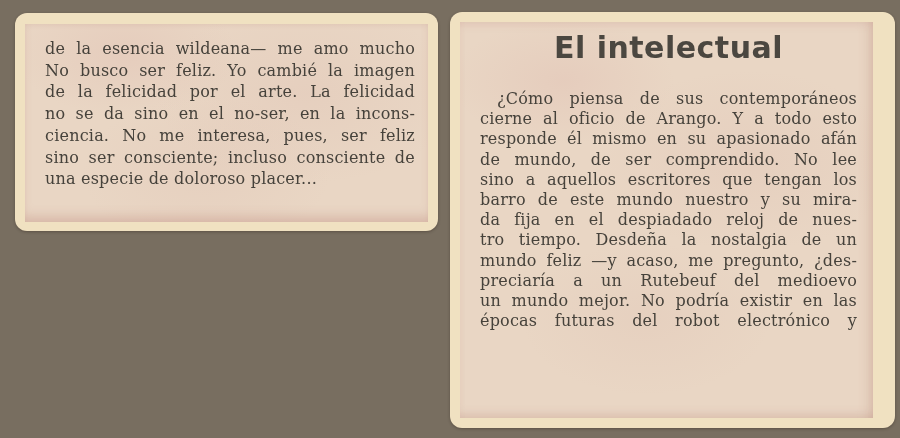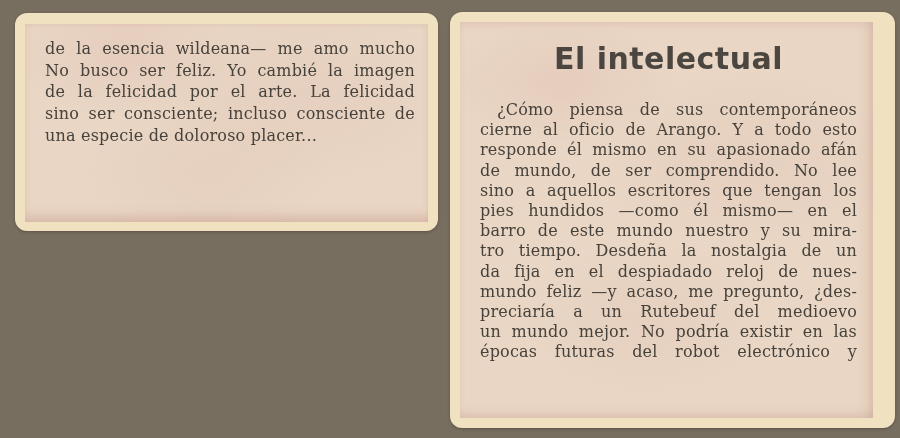--- a/index.html
+++ b/index.html
@@ -43,21 +43,21 @@
     left: 10px; top: 11px; right: 10px; bottom: 9px;
     box-shadow: inset 0 -10px 12px -5px rgba(170,100,90,0.28),
                 inset 0 3px 6px -3px rgba(170,110,95,0.18);
     padding: 14px 13px 0 20px;
   }
   .clipping-right .paper {
     left: 10px; top: 10px; right: 22px; bottom: 10px;
     box-shadow: inset -9px 0 12px -5px rgba(160,100,85,0.20),
                 inset 0 -8px 10px -4px rgba(160,100,85,0.16),
                 inset 0 6px 10px -4px rgba(195,130,125,0.16);
-    padding: 17px 16px 0 20px;
+    padding: 6px 16px 0 20px;
   }
   .headline {
     font-family: "DejaVu Sans", sans-serif;
     font-weight: bold;
     font-size: 30px;
     line-height: 36px;
     text-align: center;
     letter-spacing: 0.5px;
     color: var(--headline-ink, #4b4740);
     margin: 2px 0 23px 0;
@@ -89,39 +89,40 @@
 <body>
 
 <div class="stage">
 
   <div class="clipping clipping-left">
     <div class="paper">
       <div class="textblock">
           <div class="tline">de la esencia wildeana— me amo mucho</div>
           <div class="tline">No busco ser feliz. Yo cambié la imagen</div>
           <div class="tline">de la felicidad por el arte. La felicidad</div>
+          <div class="tline">no se da sino en el no-ser, en la incons-</div>
+          <div class="tline">ciencia. No me interesa, pues, ser feliz</div>
           <div class="tline">sino ser consciente; incluso consciente de</div>
           <div class="tline noj">una especie de doloroso placer...</div>
         </div>
     </div>
   </div>
 
   <div class="clipping clipping-right">
     <div class="paper">
       <div class="headline">El intelectual</div>
       <div class="textblock">
           <div class="tline indent">¿Cómo piensa de sus contemporáneos</div>
           <div class="tline">cierne al oficio de Arango. Y a todo esto</div>
           <div class="tline">responde él mismo en su apasionado afán</div>
           <div class="tline">de mundo, de ser comprendido. No lee</div>
           <div class="tline">sino a aquellos escritores que tengan los</div>
-          <div class="tline">pies hundidos —como él mismo— en el</div>
           <div class="tline">barro de este mundo nuestro y su mira-</div>
+          <div class="tline">da fija en el despiadado reloj de nues-</div>
           <div class="tline">tro tiempo. Desdeña la nostalgia de un</div>
-          <div class="tline">da fija en el despiadado reloj de nues-</div>
           <div class="tline">mundo feliz —y acaso, me pregunto, ¿des-</div>
           <div class="tline">preciaría a un Rutebeuf del medioevo</div>
           <div class="tline">un mundo mejor. No podría existir en las</div>
           <div class="tline">épocas futuras del robot electrónico y</div>
         </div>
     </div>
   </div>
 
 </div>
 

